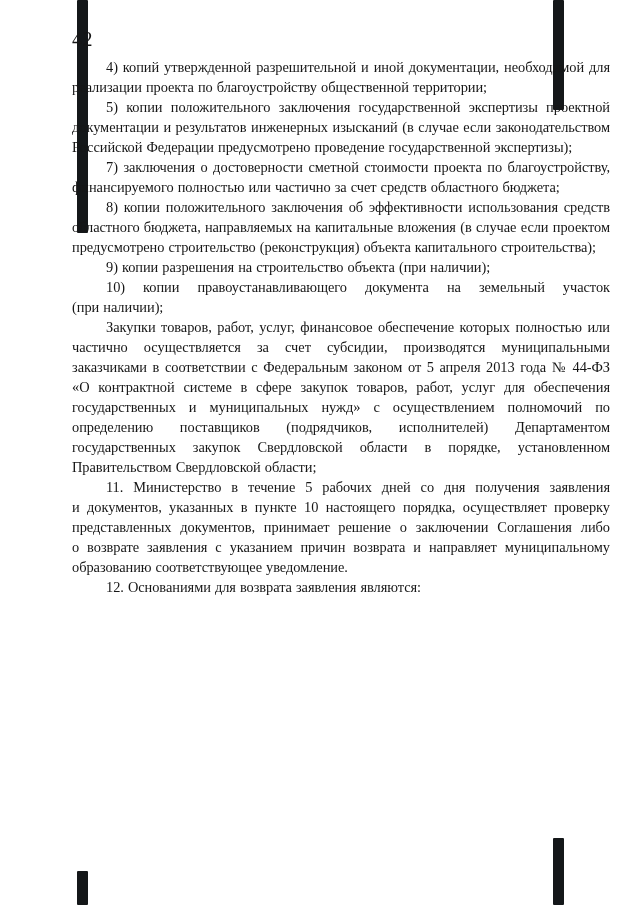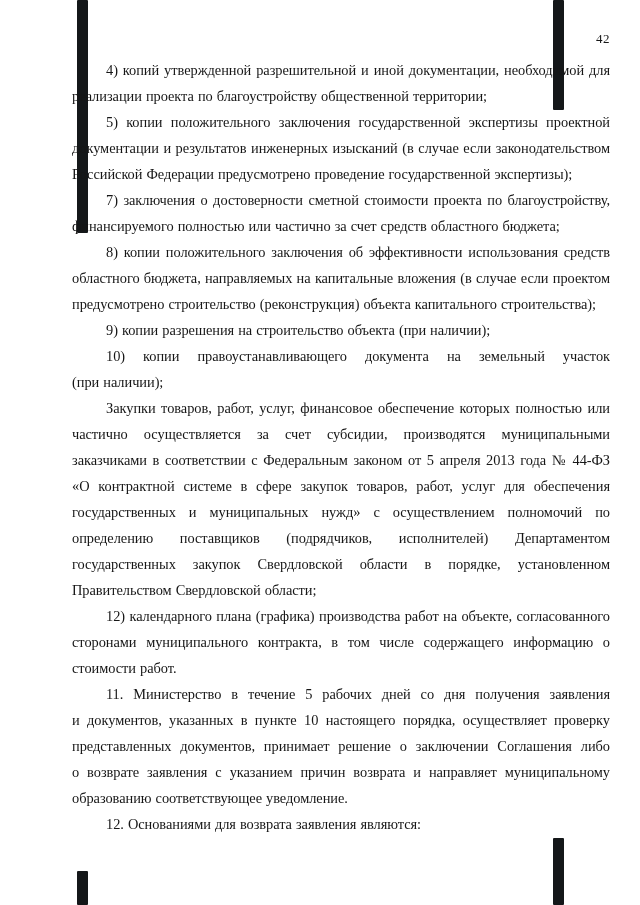--- a/index.html
+++ b/index.html
@@ -28,30 +28,30 @@
   .bar-bottom-left { left: 77px;  top: 871px;  height: 34px;  }
   .bar-bottom-right{ left: 553px; top: 838px;  height: 67px;  }
 
   .content {
     position: absolute;
     left: 72px;
     top: 30px;
     width: 538px;
   }
   .page-number {
-    text-align: right;
-    font-size: 13px;
+    text-align: left;
+    font-size: 20px;
     line-height: 18px;
     margin: 0 0 9px 0;
     letter-spacing: 0.5px;
   }
   .doc-body p {
     margin: 0;
     font-size: 14.4px;
-    line-height: 26px;
+    line-height: 20px;
     text-align: justify;
     text-indent: 34px;
     letter-spacing: -0.05px;
     word-spacing: 0.5px;
     hyphens: none;
   }
 </style>
 </head>
 <body>
 
@@ -66,19 +66,18 @@
     <div class="page-number">42</div>
     <div class="doc-body">
 
     <p>4) копий утвержденной разрешительной и иной документации, необходимой для реализации проекта по&nbsp;благоустройству общественной территории;</p>
         <p>5) копии положительного заключения государственной экспертизы проектной документации и результатов инженерных изысканий (в случае если законодательством Российской Федерации предусмотрено проведение государственной экспертизы);</p>
         <p>7) заключения о достоверности сметной стоимости проекта по&nbsp;благоустройству, финансируемого полностью или частично за счет средств областного бюджета;</p>
         <p>8) копии положительного заключения об эффективности использования средств областного бюджета, направляемых на капитальные вложения (в случае если проектом предусмотрено строительство (реконструкция) объекта капитального строительства);</p>
         <p>9) копии разрешения на строительство объекта (при наличии);</p>
         <p>10) копии правоустанавливающего документа на земельный участок (при&nbsp;наличии);</p>
         <p>Закупки товаров, работ, услуг, финансовое обеспечение которых полностью или частично осуществляется за счет субсидии, производятся муниципальными заказчиками в соответствии с Федеральным законом от 5 апреля 2013 года №&nbsp;44-ФЗ «О контрактной системе в сфере закупок товаров, работ, услуг для обеспечения государственных и муниципальных нужд» с осуществлением полномочий по определению поставщиков (подрядчиков, исполнителей) Департаментом государственных закупок Свердловской области в порядке, установленном Правительством Свердловской области;</p>
-        <p>12) календарного плана (графика) производства работ на объекте, согласованного сторонами муниципального контракта, в том числе содержащего информацию о стоимости работ.</p>
         <p>11. Министерство в течение 5 рабочих дней со дня получения заявления и&nbsp;документов, указанных в пункте 10 настоящего порядка, осуществляет проверку представленных документов, принимает решение о заключении Соглашения либо о&nbsp;возврате заявления с указанием причин возврата и направляет муниципальному образованию соответствующее уведомление.</p>
         <p>12. Основаниями для возврата заявления являются:</p>
       </div>
   </div>
 
 </div>
 
 </body></html>

